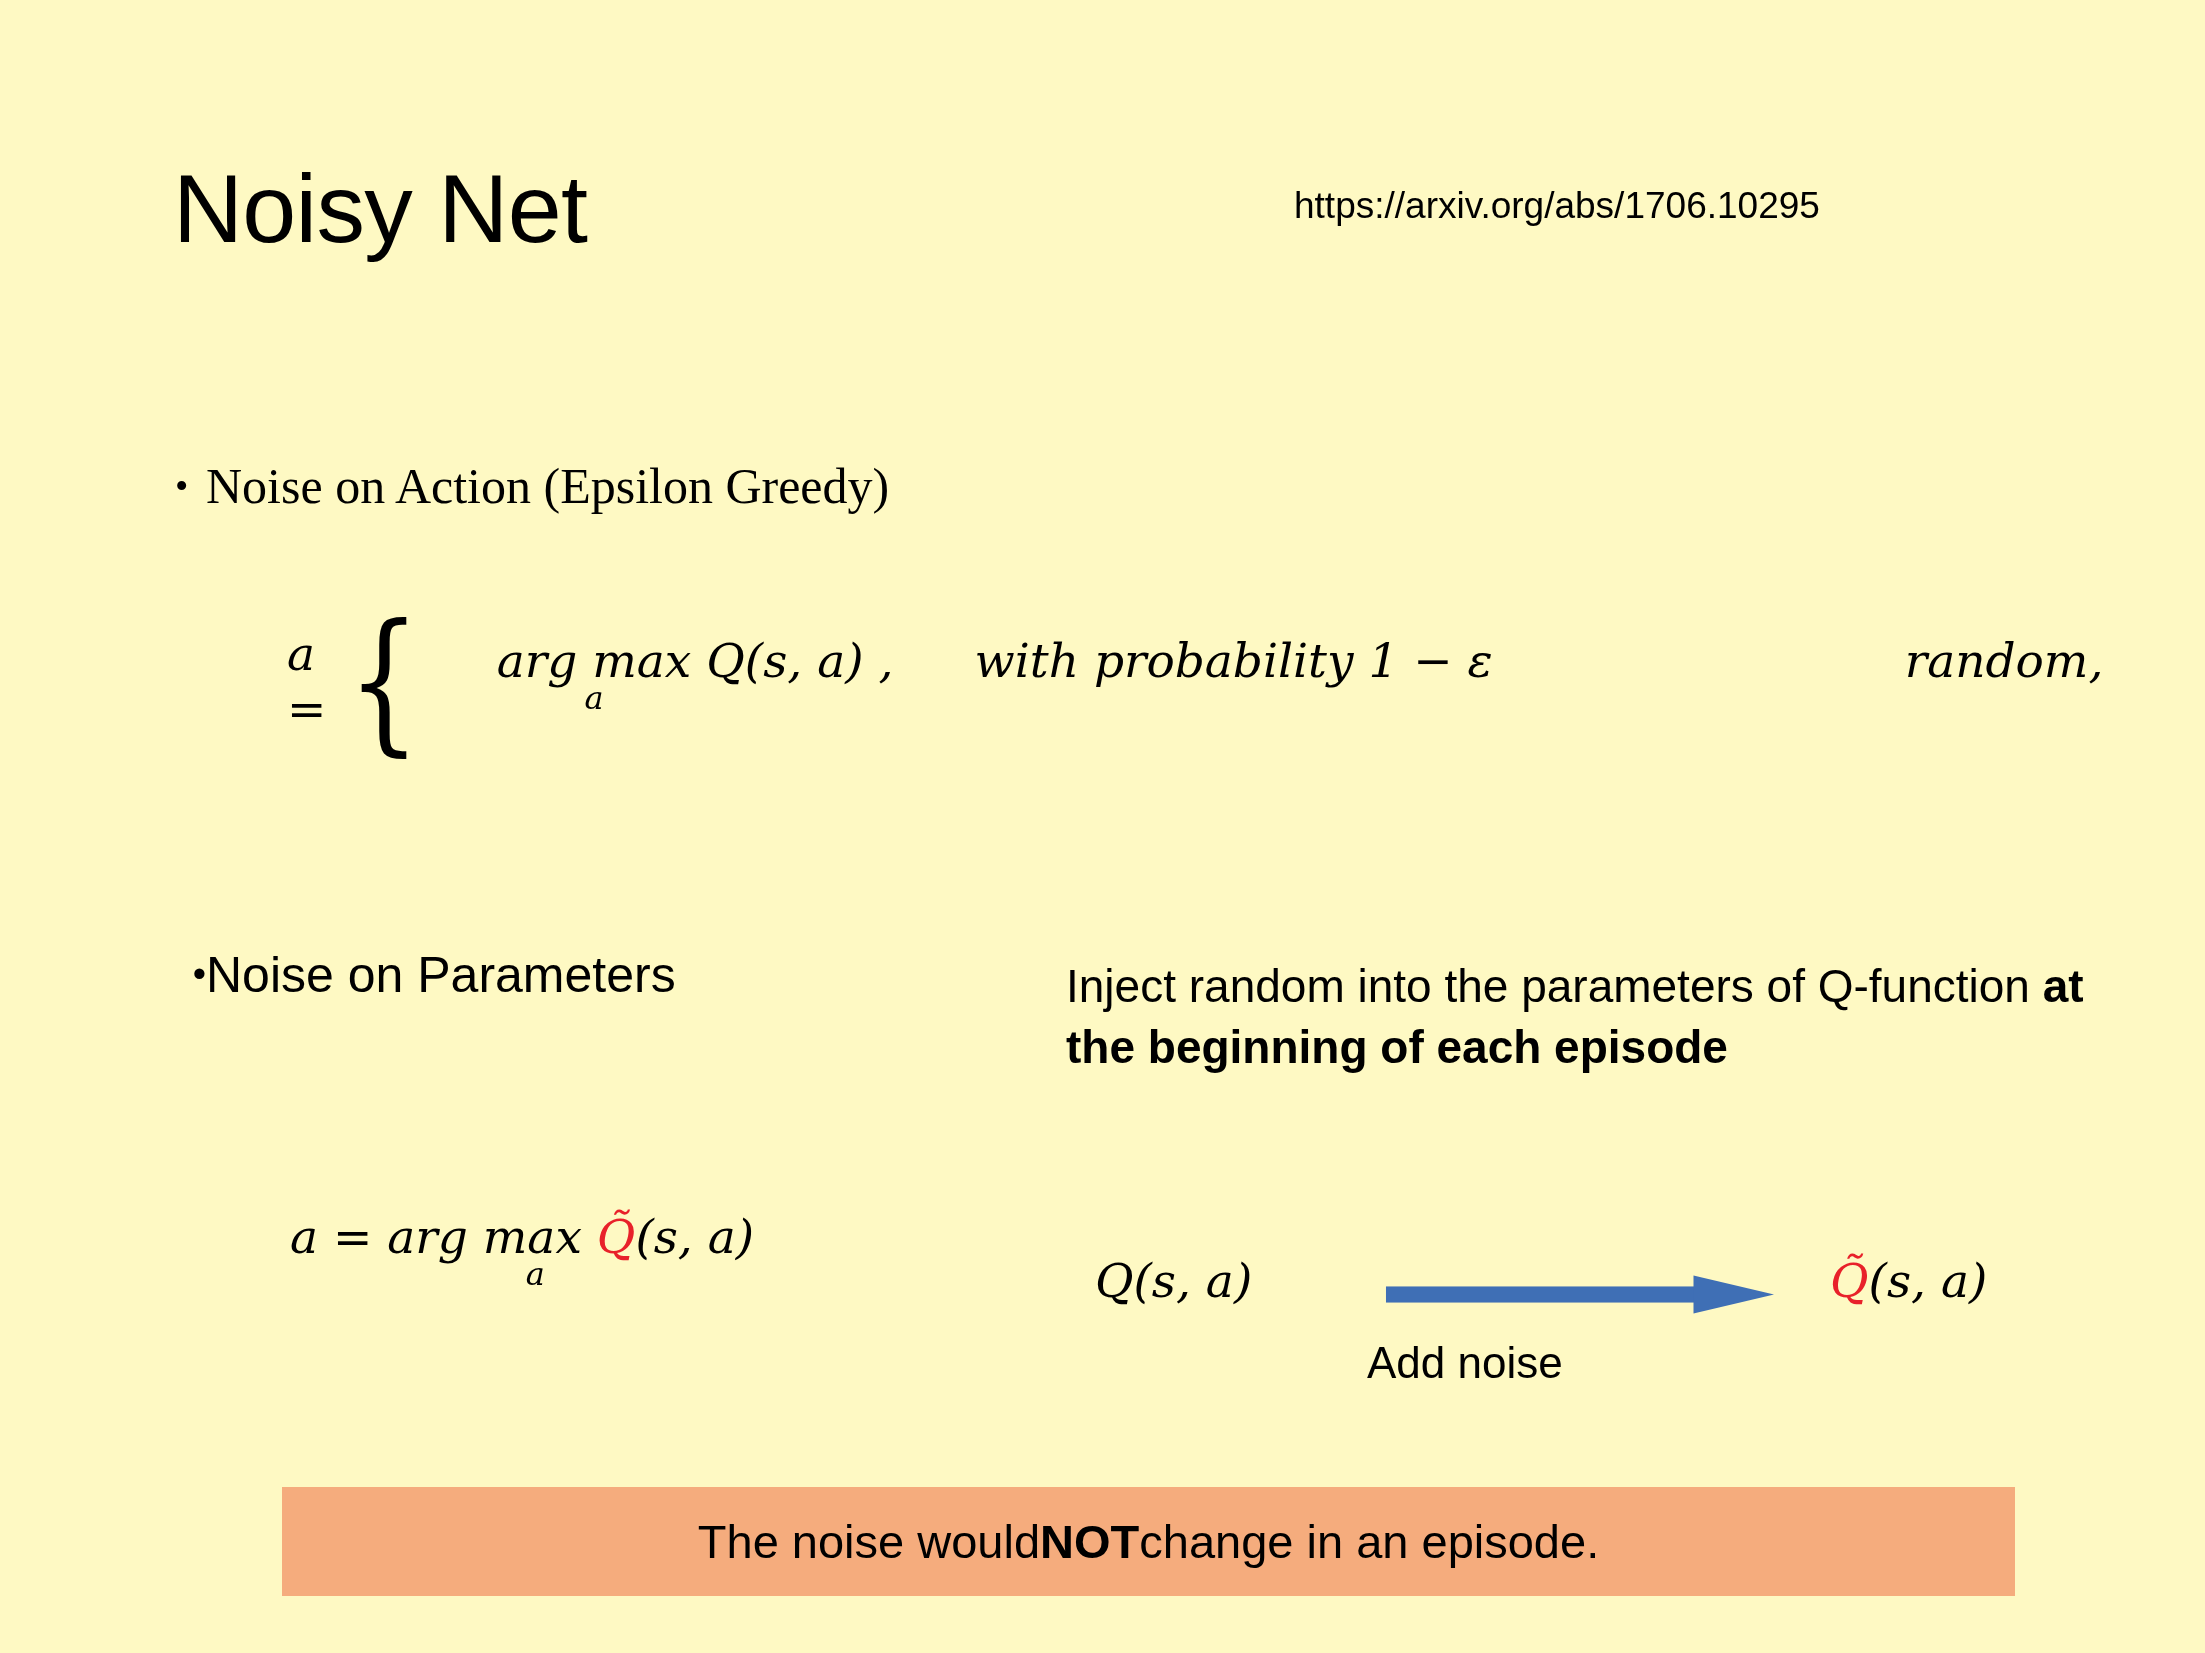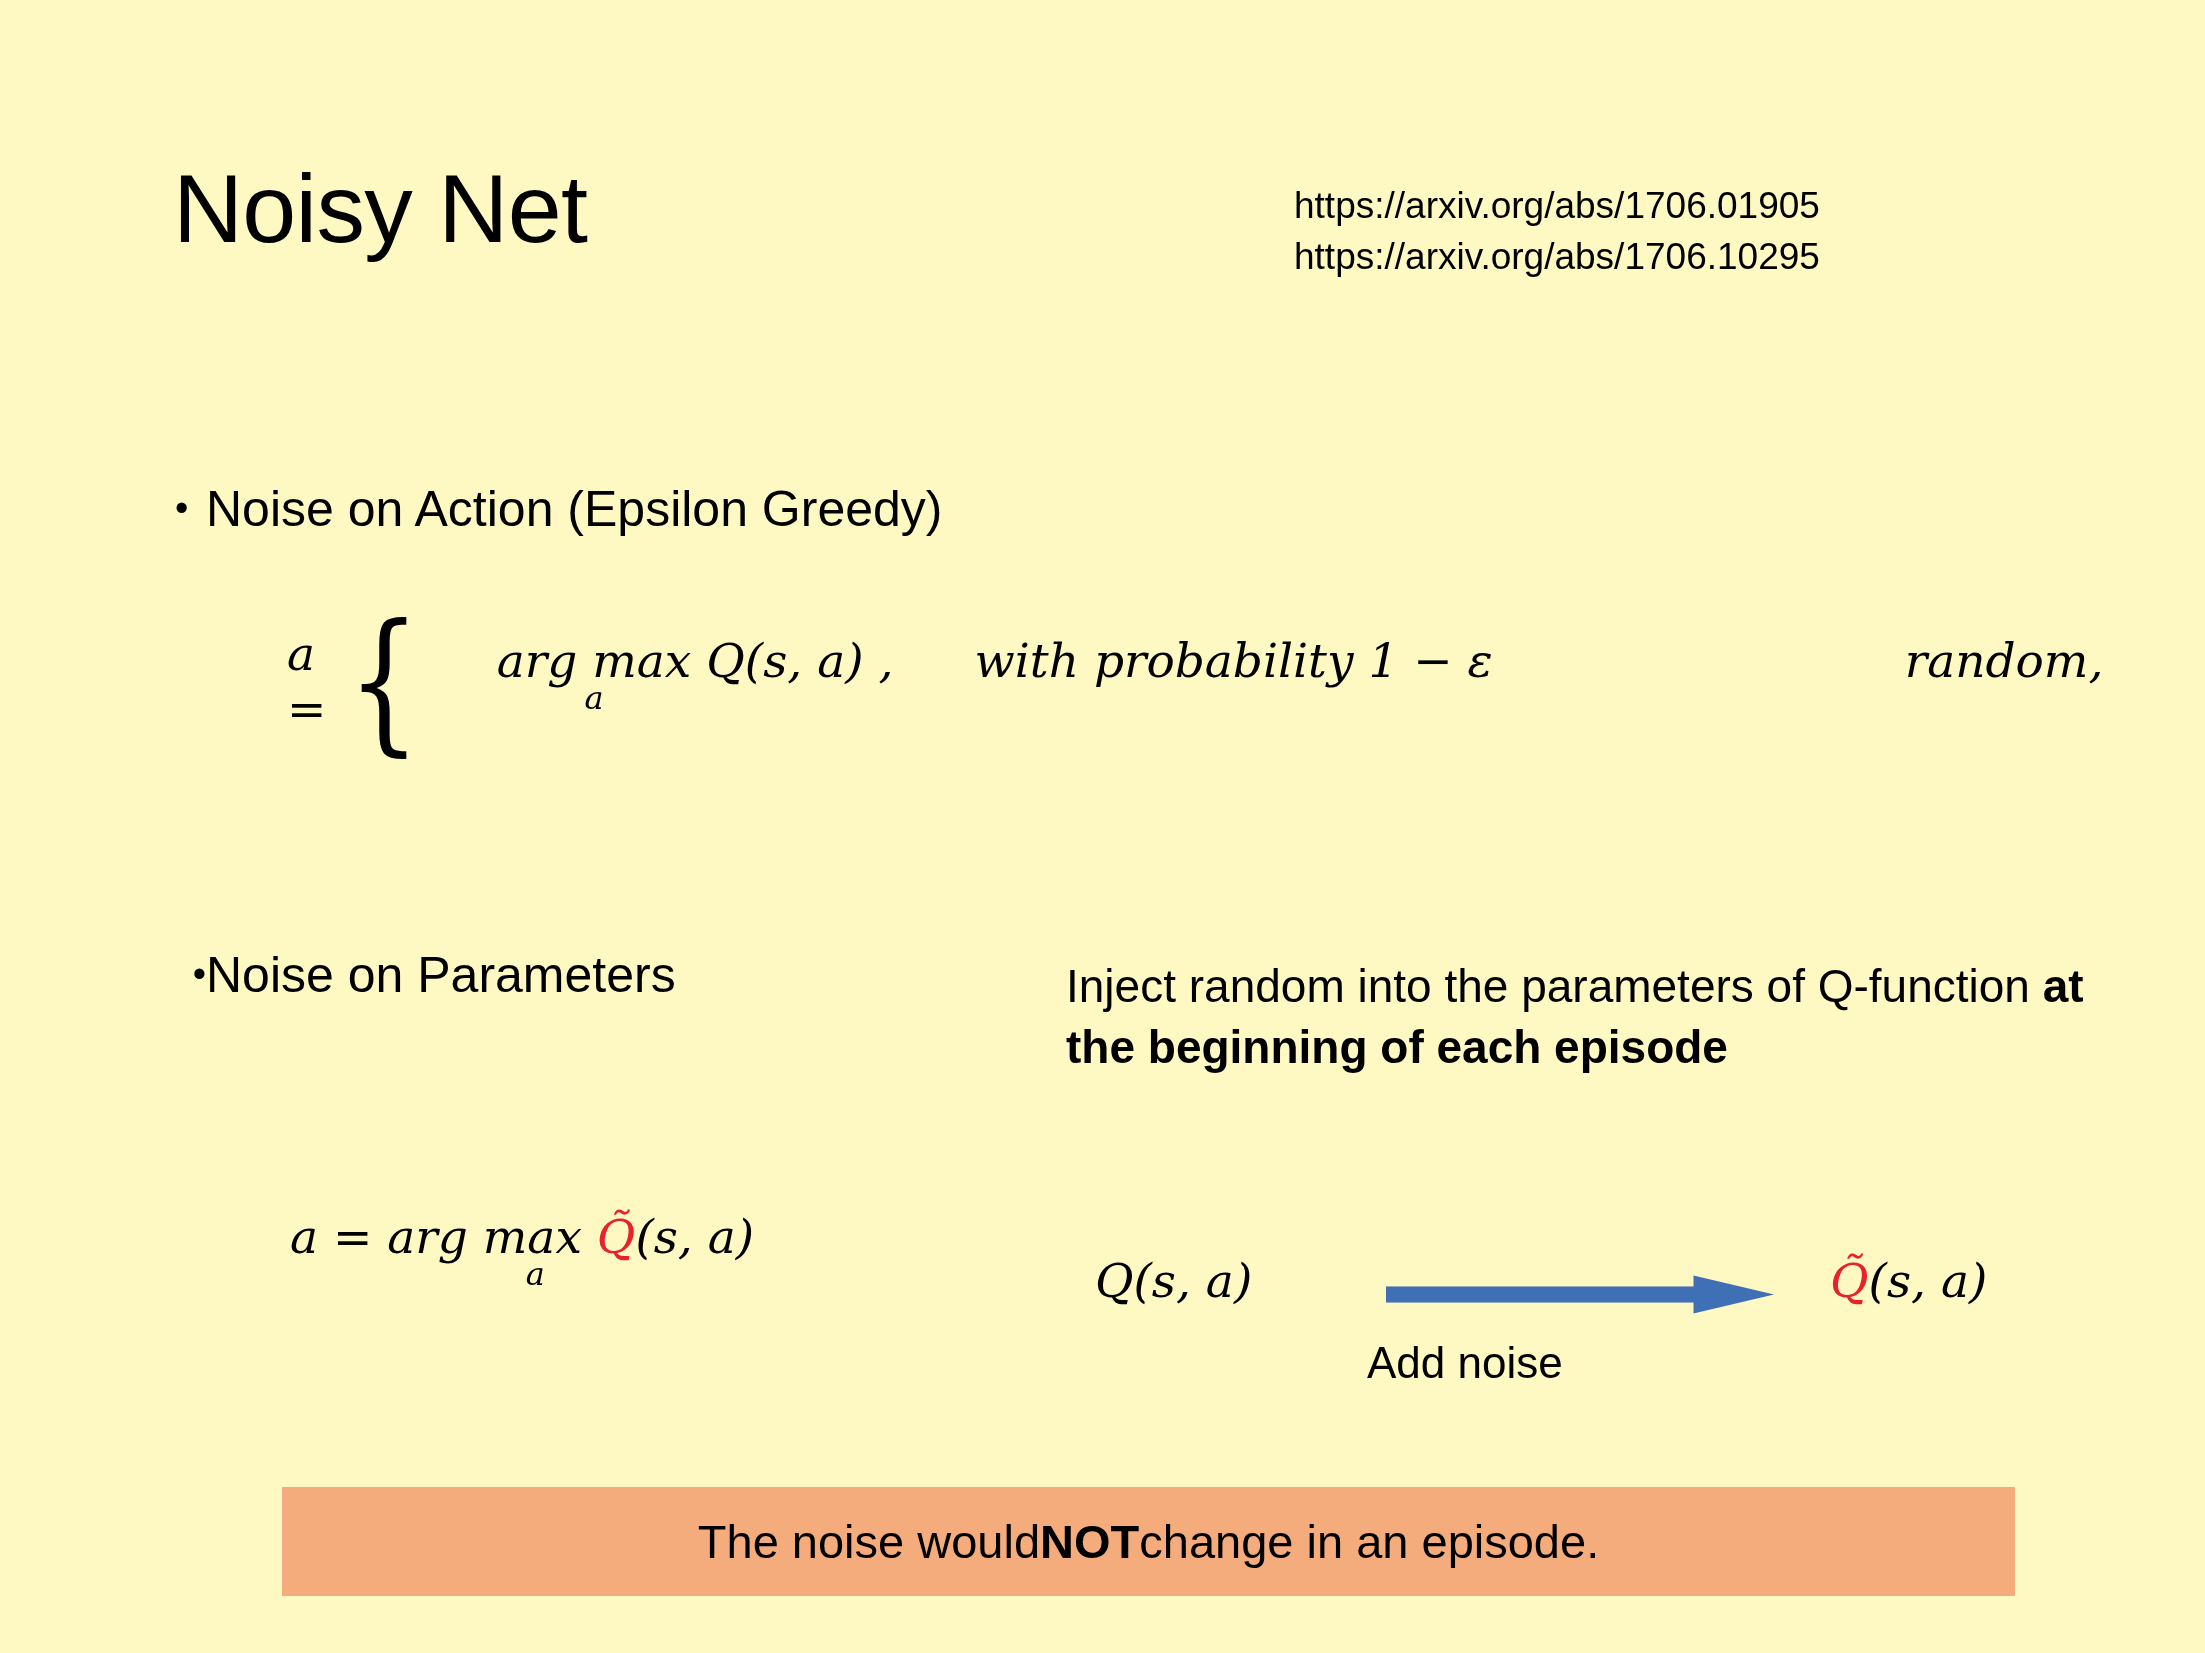--- a/index.html
+++ b/index.html
@@ -53,21 +53,21 @@
     white-space: nowrap;
   }
   .bullet .dot {
     display: inline-block;
     width: 31px;
     font-size: 38px;
     vertical-align: middle;
   }
   .bullet .btext { vertical-align: middle; }
 
-  #bullet1 { left: 175px; top: 476px; }
+  #bullet1 { left: 175px; top: 451px; font-family: Liberation Serif, serif; }
   #bullet2 { left: 175px; top: 942px; text-align: right; }
 
   
   .math {
     font-family: "DejaVu Serif", "Liberation Serif", serif;
     font-style: italic;
   }
 
   
   #eq1 {
@@ -197,21 +197,20 @@
   #callout b { font-weight: bold; }
 </style>
 </head>
 <body>
 
 <div class="slide">
 
   <div id="title">Noisy Net</div>
 
   <div id="links">
-    <div>https://arxiv.org/abs/1706.01905</div>
     <div>https://arxiv.org/abs/1706.10295</div>
   </div>
 
   <div class="bullet" id="bullet1">
     <span class="dot">•</span><span class="btext">Noise on Action (Epsilon Greedy)</span>
   </div>
 
   <div id="eq1" class="math">
     <span class="lhs">a =</span>
     <span class="brace">{</span>

